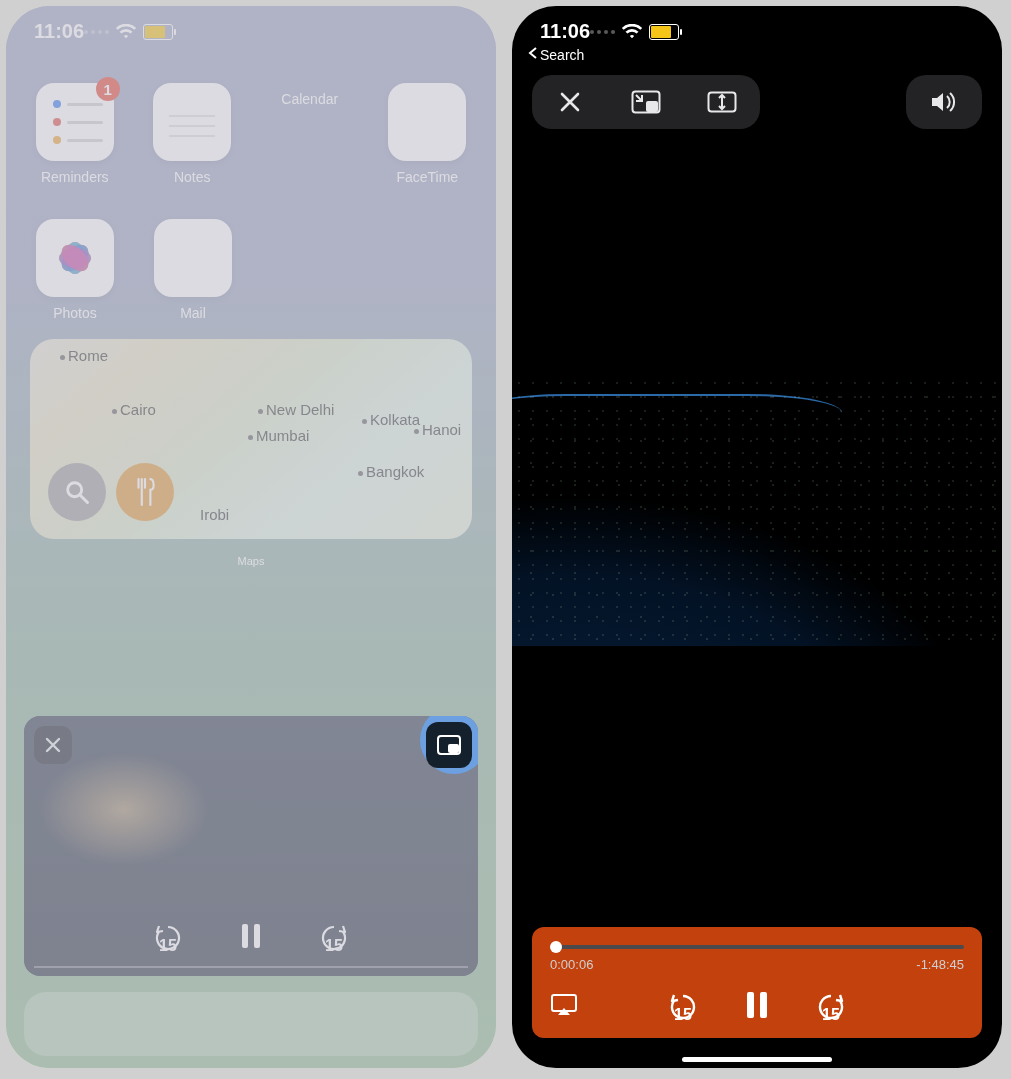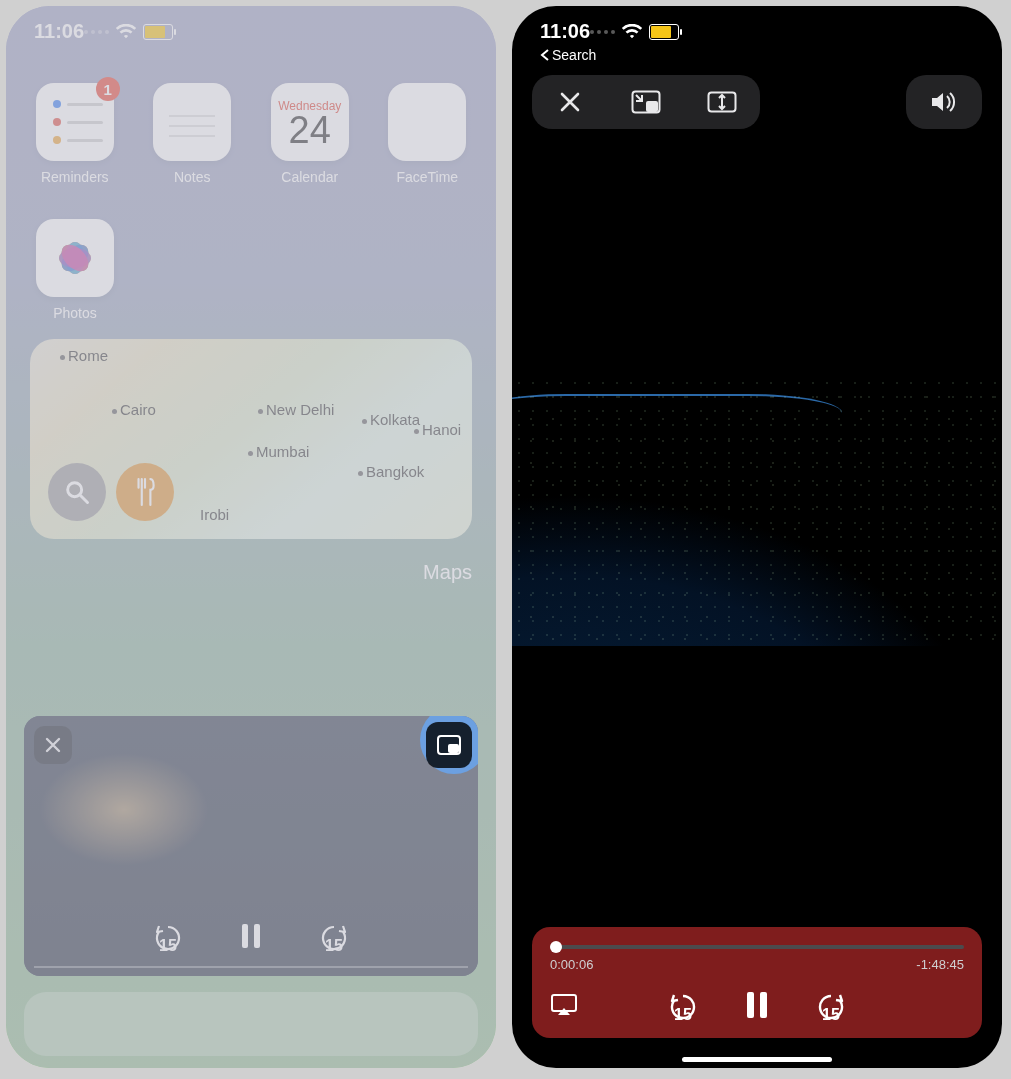--- a/index.html
+++ b/index.html
@@ -37,45 +37,45 @@
 .notes-tile .nline{width:46px;height:2px;background:#e0e0e0;margin-top:8px;}
 .mail-tile{background:linear-gradient(180deg,#33b6f4,#0a7de0);}
 .photos-tile{background:#fff;}
 .maps-widget{margin-top:18px;width:100%;height:200px;border-radius:24px;background:linear-gradient(140deg,#e8e6d8 0%,#e8e3c4 20%,#dbe6c9 45%,#dff0e3 70%,#e6efd8 100%);position:relative;overflow:hidden;}
 .maps-widget .citylabel{position:absolute;font-size:15px;color:#444;}
 .maps-widget .citydot{width:5px;height:5px;border-radius:50%;background:#666;display:inline-block;margin-right:3px;vertical-align:middle;}
 .maps-actions{position:absolute;left:18px;bottom:18px;display:flex;gap:10px;}
 .circlebtn{width:58px;height:58px;border-radius:50%;display:flex;align-items:center;justify-content:center;color:#fff;}
 .circle-search{background:#9e9e9e;}
 .circle-food{background:#e39a3c;}
-.maps-label{margin-top:22px;font-size:20px;color:#fff;text-align:right;}
+.maps-label{margin-top:16px;font-size:11px;color:#fff;text-align:center;}
 
 .pip{position:absolute;left:18px;right:18px;bottom:92px;height:260px;border-radius:16px;background:#4a5872;overflow:hidden;}
 .pip .pip-bg{position:absolute;inset:0;background:radial-gradient(120px 80px at 22% 36%,#d2b07a 0%,rgba(120,130,160,0) 70%),linear-gradient(180deg,#435573 0%,#3b4b68 100%);filter:saturate(.7) brightness(.8);}
 .pip .corner-btn{position:absolute;width:38px;height:38px;border-radius:10px;background:rgba(0,0,0,.35);display:flex;align-items:center;justify-content:center;color:#e8e8ea;}
 .pip .tl{top:10px;left:10px;}
 .pip-highlight{position:absolute;top:-10px;right:-10px;width:68px;height:68px;border-radius:50%;background:#0a7cff;z-index:0;}
 .pip .tr-pill{position:absolute;top:6px;right:6px;width:46px;height:46px;border-radius:12px;background:rgba(0,0,0,.8);display:flex;align-items:center;justify-content:center;color:#fff;z-index:1;}
 .pip .controls{position:absolute;left:0;right:0;bottom:22px;display:flex;justify-content:center;gap:56px;align-items:center;color:#fff;}
 .pip .seekbar{position:absolute;left:10px;right:10px;bottom:8px;height:2px;background:rgba(255,255,255,.35);}
 
 .dock{position:absolute;left:18px;right:18px;bottom:12px;height:64px;border-radius:22px;background:rgba(255,255,255,.28);}
 
-.back-search{display:flex;align-items:center;gap:2px;color:#fff;font-size:14px;padding-left:28px;margin-top:-2px;}
+.back-search{display:flex;gap:2px;color:#fff;font-size:14px;padding-left:16px;margin-top:-2px;}
 .rtoolbar{display:flex;justify-content:space-between;align-items:center;padding:12px 20px;}
 .rpill{background:#232325;border-radius:20px;height:54px;display:flex;align-items:center;}
 .rpill.left{gap:0;}
 .rpill .seg{width:76px;height:54px;display:flex;align-items:center;justify-content:center;color:#e8e8ea;}
 .rpill-single{width:76px;justify-content:center;}
 
 .video-area{position:absolute;top:370px;left:0;right:0;height:270px;background:radial-gradient(560px 400px at 12% 160%,#07233f 0%,#031225 58%,#000 78%),radial-gradient(360px 200px at 72% 8%,#0a3b63 0%,rgba(0,0,0,0) 60%);overflow:hidden;}
 .earth-curve{position:absolute;top:18px;left:-40px;right:160px;height:36px;border-top:2px solid #2b69a8;border-radius:300px 300px 0 0/60px;filter:blur(.4px);} 
 .speckles{position:absolute;inset:0;background-image:radial-gradient(#5e7a60 1px,transparent 1px),radial-gradient(#6e8261 1px,transparent 1px);background-size:14px 14px,22px 22px;background-position:0 0,8px 10px;opacity:.25;mix-blend-mode:screen;}
 
-.player{position:absolute;left:20px;right:20px;bottom:30px;background:#7f1d1d;border-radius:18px;padding:18px 18px 14px 18px;}
+.player{position:absolute;left:20px;right:20px;bottom:30px;background:#c2410c;border-radius:12px;padding:18px 18px 14px 18px;}
 .track{position:relative;height:4px;background:#4b4b4d;border-radius:2px;}
 .knob{position:absolute;left:0;top:-4px;width:12px;height:12px;border-radius:50%;background:#fff;}
 .times{display:flex;justify-content:space-between;margin-top:8px;color:#cfcfd1;font-size:13px;}
 .player .prow{display:flex;justify-content:space-between;align-items:center;margin-top:18px;color:#fff;}
 .player .center-controls{display:flex;gap:46px;align-items:center;}
 .home-indicator{position:absolute;bottom:6px;left:50%;transform:translateX(-50%);width:150px;height:5px;border-radius:3px;background:#fff;}
 .skip15{position:relative;width:30px;height:30px;display:flex;align-items:center;justify-content:center;}
 .skip15 svg{position:absolute;inset:0;}
 .skip15 .n{font-size:16px;font-weight:700;position:relative;top:8px;}
 </style>
@@ -127,24 +127,20 @@
         </div>
         <div class="app">
           <div class="tile notes-tile" style="flex-direction:column;">
             <div class="nline"></div>
               <div class="nline"></div>
               <div class="nline"></div>
           </div>
           <div class="label">Notes</div>
         </div>
         <div class="app">
-          <div class="tile calendar-tile" style="flex-direction:column;">
-            <div class="dow">Wednesday</div>
-            <div class="num">24</div>
-          </div>
           <div class="label">Calendar</div>
         </div>
         <div class="app">
           <div class="tile facetime-tile">
             <svg width="44" height="30" viewBox="0 0 44 30">
                 <rect x="2" y="4" width="26" height="22" rx="6" fill="#fff"></rect>
                 <path d="M30 10l10-6v22l-10-6z" fill="#fff"></path>
               </svg>
           </div>
           <div class="label">FaceTime</div>
@@ -162,27 +158,36 @@
                 <ellipse rx="10" ry="16" fill="#6cc24a" opacity=".85" transform="rotate(135)"></ellipse>
                 <ellipse rx="10" ry="16" fill="#3ab0e0" opacity=".85" transform="rotate(180)"></ellipse>
                 <ellipse rx="10" ry="16" fill="#4179d6" opacity=".85" transform="rotate(225)"></ellipse>
                 <ellipse rx="10" ry="16" fill="#8a5bc5" opacity=".85" transform="rotate(270)"></ellipse>
                 <ellipse rx="10" ry="16" fill="#d44ba0" opacity=".85" transform="rotate(315)"></ellipse>
               </g>
             </svg>
           </div>
           <div class="label">Photos</div>
         </div>
+        <div class="app">
+          <div class="tile mail-tile">
+            <svg width="50" height="36" viewBox="0 0 50 36">
+                <rect x="2" y="2" width="46" height="32" rx="6" fill="none" stroke="#fff" stroke-width="3"></rect>
+                <path d="M4 6l21 16L46 6" fill="none" stroke="#fff" stroke-width="3"></path>
+              </svg>
+          </div>
+          <div class="label">Mail</div>
+        </div>
       </div>
 
       <div class="maps-widget">
         <span class="citylabel" style="top:8px;left:30px;"><span class="citydot"></span><span>Rome</span></span>
         <span class="citylabel" style="top:62px;left:82px;"><span class="citydot"></span><span>Cairo</span></span>
         <span class="citylabel" style="top:62px;left:228px;"><span class="citydot"></span><span>New Delhi</span></span>
-        <span class="citylabel" style="top:104px;left:218px;"><span class="citydot"></span><span>Mumbai</span></span>
+        <span class="citylabel" style="top:88px;left:218px;"><span class="citydot"></span><span>Mumbai</span></span>
         <span class="citylabel" style="top:72px;left:332px;"><span class="citydot"></span><span>Kolkata</span></span>
         <span class="citylabel" style="top:82px;left:384px;"><span class="citydot"></span><span>Hanoi</span></span>
         <span class="citylabel" style="top:124px;left:328px;"><span class="citydot"></span><span>Bangkok</span></span>
         <span class="citylabel" style="bottom:16px;left:170px;"><span>Irobi</span></span>
         <div class="maps-actions">
           <div class="circlebtn circle-search">
             <svg width="28" height="28" viewBox="0 0 24 24">
                 <circle cx="10" cy="10" r="6" fill="none" stroke="#fff" stroke-width="2.5"></circle>
                 <line x1="15" y1="15" x2="21" y2="21" stroke="#fff" stroke-width="2.5" stroke-linecap="round"></line>
               </svg>

